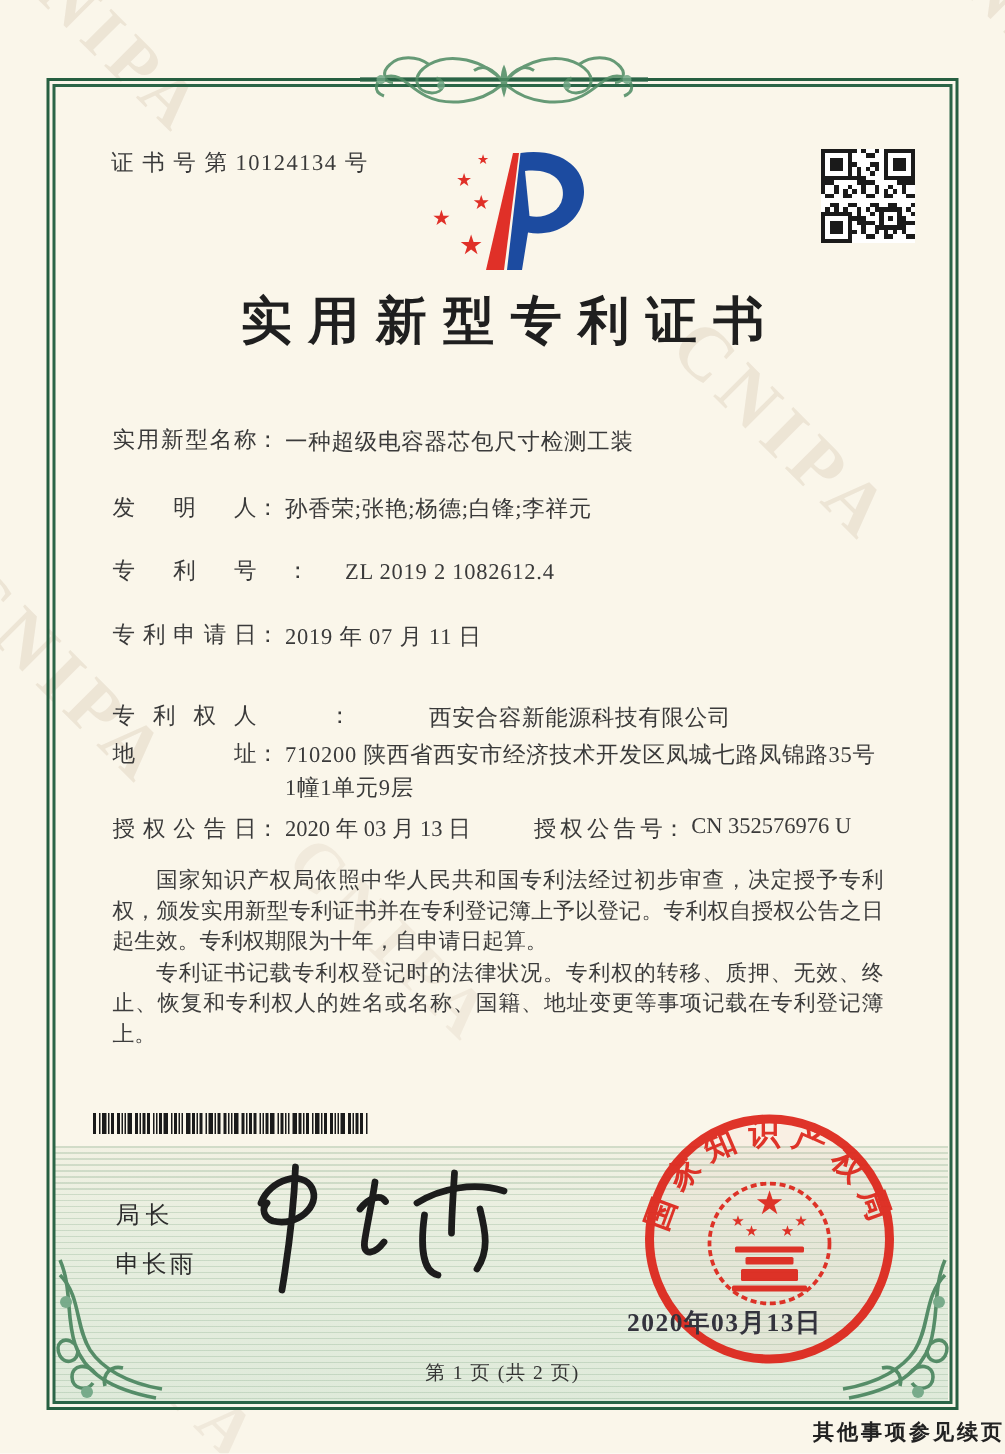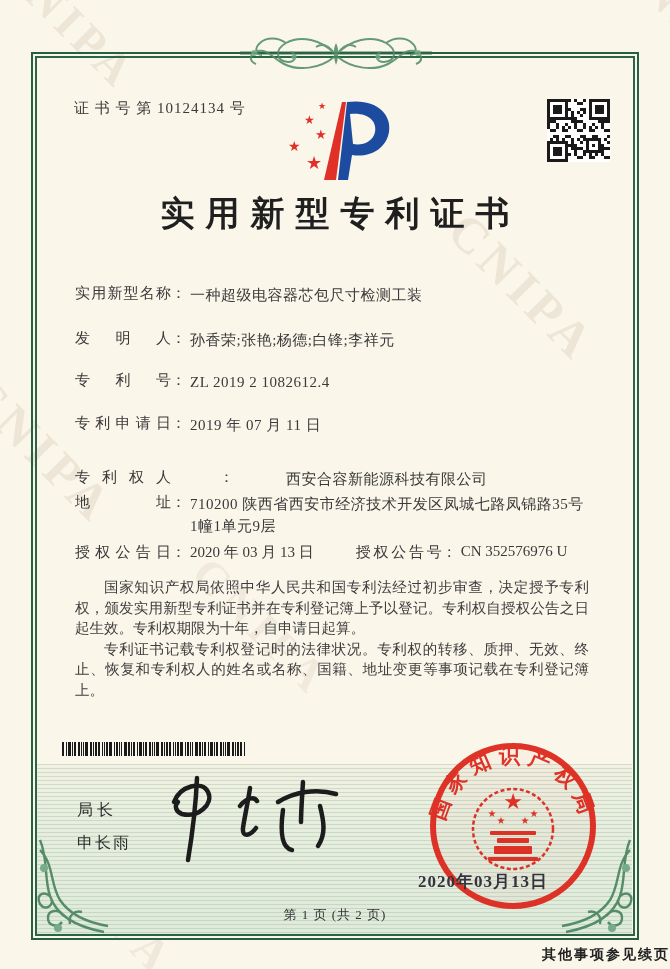--- a/index.html
+++ b/index.html
@@ -38,21 +38,21 @@
   .logo{position:absolute; left:276px; top:94px; width:130px; height:88px; z-index:2;}
   .logo .star{position:absolute; color:#e03028; line-height:1;}
   .logo svg{position:absolute; left:0; top:0;}
   .qr{position:absolute; left:547px; top:99px; width:63px; height:63px; z-index:2;}
   .title{
     position:absolute; left:0; top:191px; width:670px; text-align:center; z-index:2;
     font-size:34px; font-weight:bold; letter-spacing:11px; text-indent:11px; color:#1f1f1f;
   }
   
   .row{position:absolute; left:75px; width:514px; display:flex; align-items:flex-start; font-size:15px; color:#3a3a3a; z-index:2;}
-  .r1{top:284px;} .r2{top:329px;} .r3{top:371px;} .r4{top:414px;} .r5{top:468px;gap:48px;} .r6{top:493px;justify-content:center;} .r7{top:543px;}
+  .r1{top:284px;} .r2{top:329px;} .r3{top:371px;gap:20px;} .r4{top:414px;} .r5{top:468px;gap:48px;} .r6{top:493px;justify-content:center;} .r7{top:543px;}
   .lbl{display:inline-block; width:96px; text-align:justify; text-align-last:justify; flex:none;}
   .colon{flex:none; margin-right:4px;}
   .val{flex:1; letter-spacing:0.5px; line-height:22px;}
   .pair{display:flex; align-items:flex-start;}
   .pair2{margin-left:42px;}
   .pair2 .lbl{width:86px;}
   
   .body-text{
     position:absolute; left:75px; top:577px; width:514px; z-index:2;
     font-size:14.5px; line-height:20.5px; color:#3d3d3d; text-align:justify;

